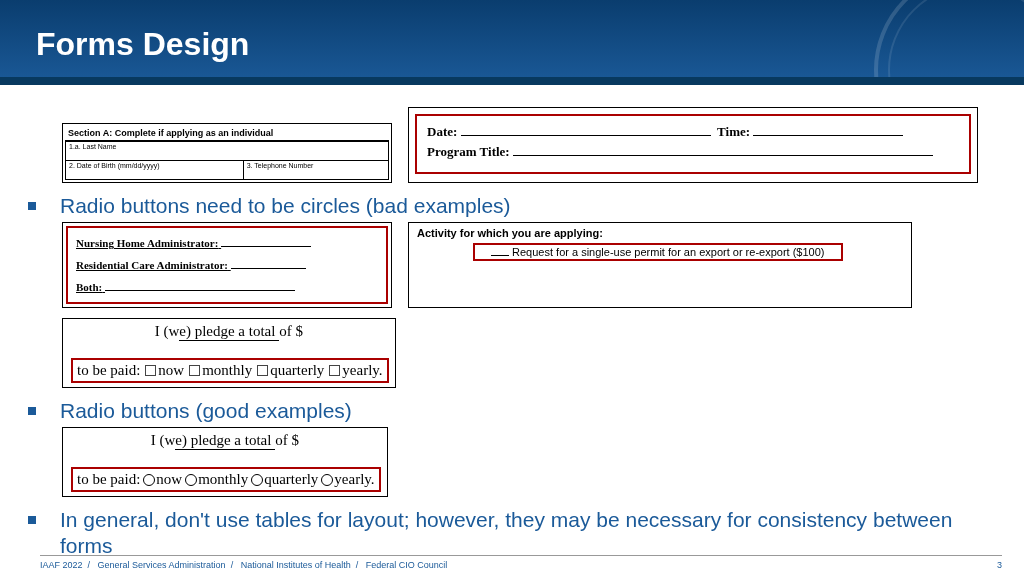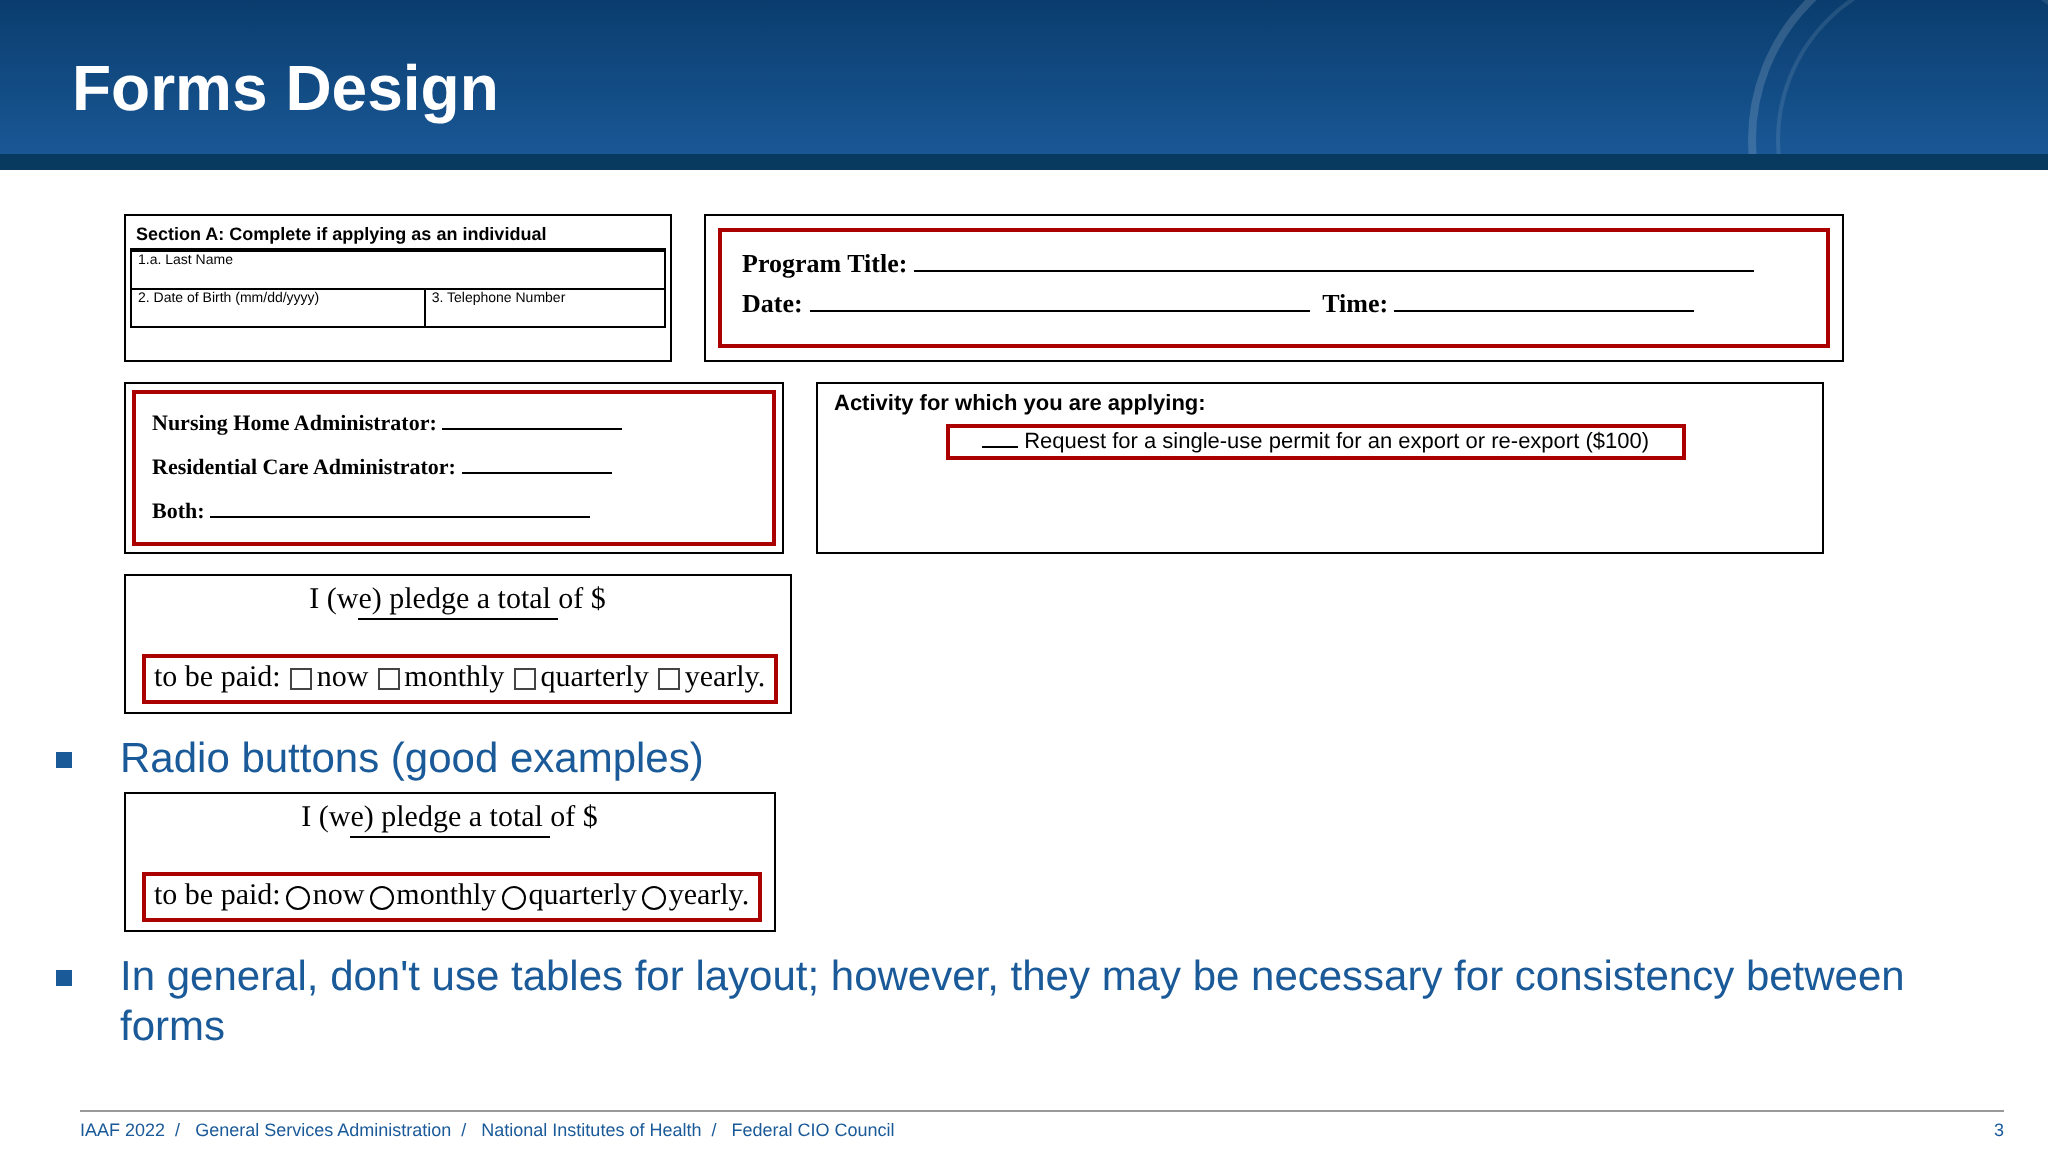--- a/index.html
+++ b/index.html
@@ -13,35 +13,35 @@
 
   .content { padding: 18px 28px 0 28px; }
   .bullet { display: flex; margin-bottom: 4px; }
   .sq { width: 8px; height: 8px; background: #1b5a99; margin: 9px 24px 0 0; flex-shrink: 0; }
   .bt { color: #1b5a99; font-size: 21px; line-height: 1.2; }
 
   .example-row { margin: 4px 0 10px 34px; display: flex; gap: 16px; }
   .red-box { border: 2px solid #a00; background: #fff; }
 
   
-  .secA-wrap { border: 1px solid #000; width: 274px; padding: 2px; }
+  .secA-wrap { border: 1px solid #000; width: 330px; padding: 2px; margin-top: 16px; }
   .secA { width: 100%; }
   .secA-title { font-weight: bold; font-size: 9px; border-bottom: 1px solid #000; background: #fff; padding: 2px 3px; }
   .secA table { border-collapse: collapse; width: 100%; }
   .secA td { border: 1px solid #000; font-size: 7px; padding: 1px 3px 10px 3px; vertical-align: top; }
 
   
   .prog { border: 1px solid #000; width: 570px; padding: 6px; font-family: 'Times New Roman', serif; }
   .prog-inner { padding: 4px 10px 8px 10px; }
   .prog-line { font-size: 13px; font-weight: bold; margin: 4px 0; }
   .underline { display: inline-block; border-bottom: 1px solid #000; }
 
   
   .nurse { border: 1px solid #000; width: 330px; padding: 3px; }
-  .nurse-inner { padding: 4px 8px; font-family: 'Times New Roman', serif; font-size: 11px; font-weight: bold; line-height: 2; }
+  .nurse-inner { padding: 4px 8px; font-family: 'Times New Roman', serif; font-size: 11px; font-weight: bold; line-height: 2; text-decoration: underline; }
 
   
   .activity { border: 1px solid #000; width: 504px; padding: 4px 8px 8px 8px; font-size: 11px; }
   .act-title { font-weight: bold; margin-bottom: 4px; }
   .act-opt { margin-left: 40px; margin-top: 3px; }
 
   
   .pledge { border: 1px solid #000; font-family: 'Times New Roman', serif; font-size: 15px; padding: 4px 6px; display: inline-flex; align-items: center; flex-direction: column; }
   .pledge .red-box { padding: 2px 4px; margin-left: 2px; display: inline-flex; align-items: center; justify-content: space-between; }
   .cb { display: inline-block; width: 11px; height: 11px; border: 1px solid #444; margin: 0 2px 0 5px; vertical-align: middle; }
@@ -74,30 +74,34 @@
             <td style="width:55%">2. Date of Birth (mm/dd/yyyy)</td>
             <td>3. Telephone Number</td>
           </tr>
         </tbody>
           </table>
       </div>
     </div>
     <div class="prog">
       <div class="prog-inner red-box">
         <div class="prog-line">
-          <span>Program Title:</span> <span class="underline" style="width:420px"></span>
+          <span>Date:</span> <span class="underline" style="width:250px"></span>
+          &nbsp;<span>Time:</span> <span class="underline" style="width:150px"></span>
         </div>
         <div class="prog-line">
-          <span>Date:</span> <span class="underline" style="width:250px"></span>
-          &nbsp;<span>Time:</span> <span class="underline" style="width:150px"></span>
+          <span>Program Title:</span> <span class="underline" style="width:420px"></span>
         </div>
       </div>
     </div>
   </div>
 
+  <div class="bullet">
+    <div class="sq"></div>
+    <div class="bt">Radio buttons need to be circles (bad examples)</div>
+  </div>
   <div class="example-row">
     <div class="nurse">
       <div class="nurse-inner red-box">
         <div><span>Nursing Home Administrator:</span> <span class="underline" style="width:90px"></span></div>
         <div><span>Residential Care Administrator:</span> <span class="underline" style="width:75px"></span></div>
         <div><span>Both:</span> <span class="underline" style="width:190px"></span></div>
       </div>
     </div>
     <div class="activity">
       <div class="act-title">Activity for which you are applying:</div>

